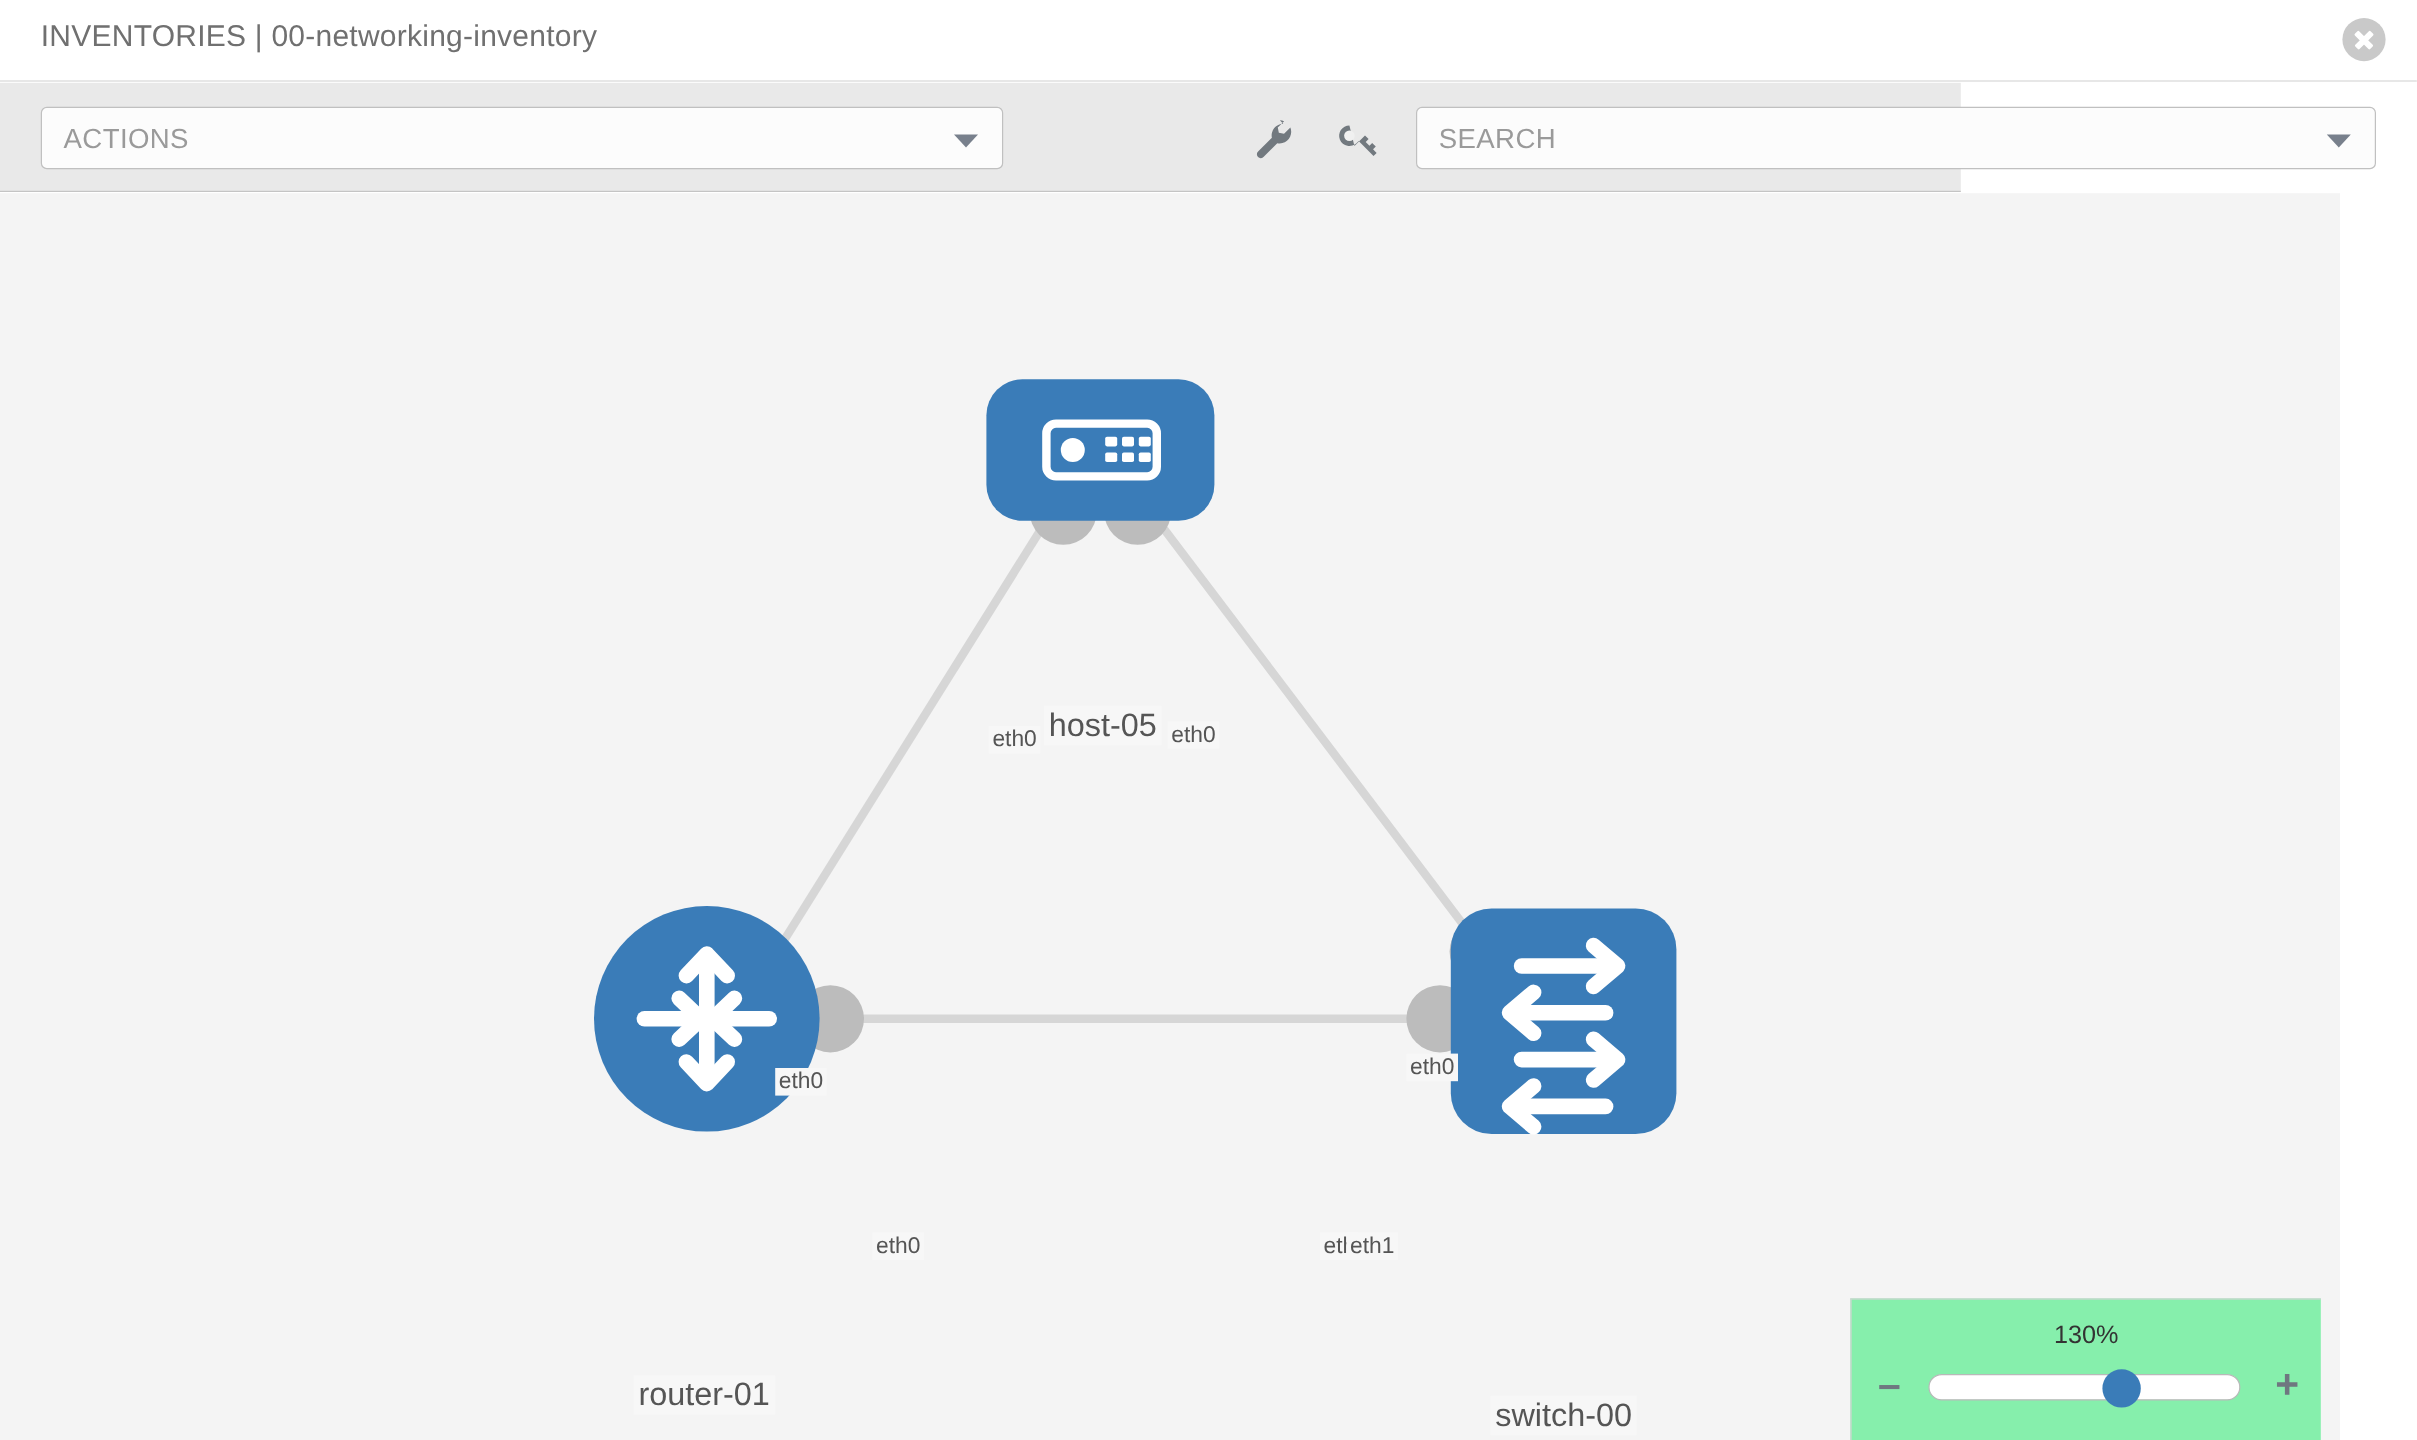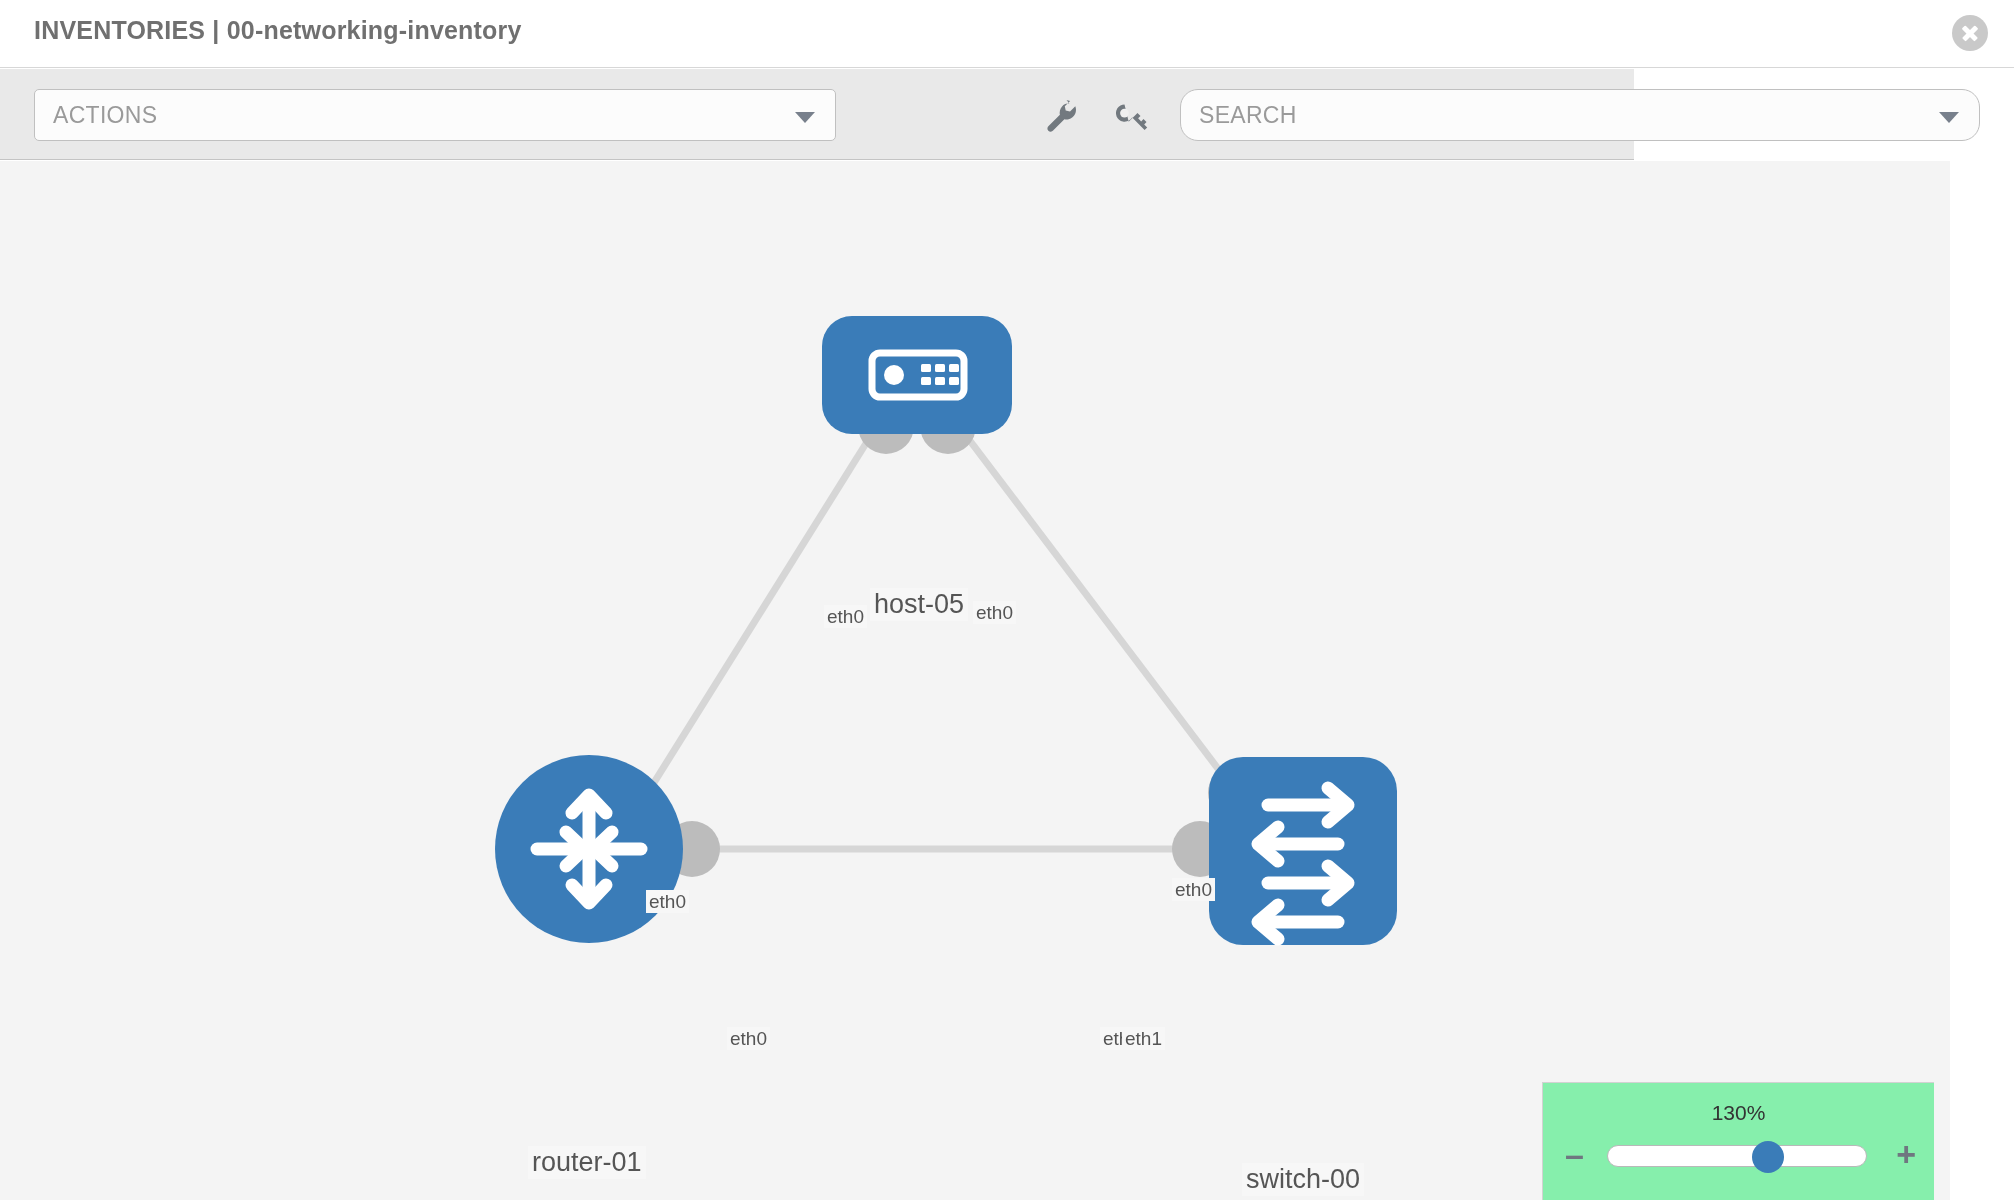--- a/index.html
+++ b/index.html
@@ -12,21 +12,21 @@
 
   
   .header {
     position: absolute; top: 0; left: 0;
     width: 2014px; height: 68px;
     background: #ffffff;
     border-bottom: 1px solid #d7d7d7;
   }
   .page-title {
     position: absolute; left: 34px; top: 16px;
-    font-size: 25px; font-weight: bold;
+    font-size: 25px; font-weight: normal;
     color: #707070; letter-spacing: .2px;
     white-space: nowrap;
   }
   .close-btn {
     position: absolute; right: 26px; top: 15px;
     width: 36px; height: 36px; border-radius: 50%;
     background: #c9c9c9; cursor: pointer;
   }
   .close-btn::before, .close-btn::after {
     content: ""; position: absolute;
@@ -57,21 +57,21 @@
     letter-spacing: .3px;
   }
   .caret {
     position: absolute; right: 20px; top: 22px;
     width: 0; height: 0;
     border-left: 10px solid transparent;
     border-right: 10px solid transparent;
     border-top: 11px solid #78808c;
   }
   #actions-select { left: 34px; top: 20px; width: 802px; }
-  #search-select  { left: 1180px; top: 20px; width: 800px; border-radius: 18px; }
+  #search-select  { left: 1180px; top: 20px; width: 800px; }
 
   .tool-icon {
     position: absolute; top: 28px;
     width: 40px; height: 40px; cursor: pointer;
   }
   #wrench-icon { left: 1042px; }
   #key-icon    { left: 1110px; }
   .tool-icon svg { display: block; }
 
   

